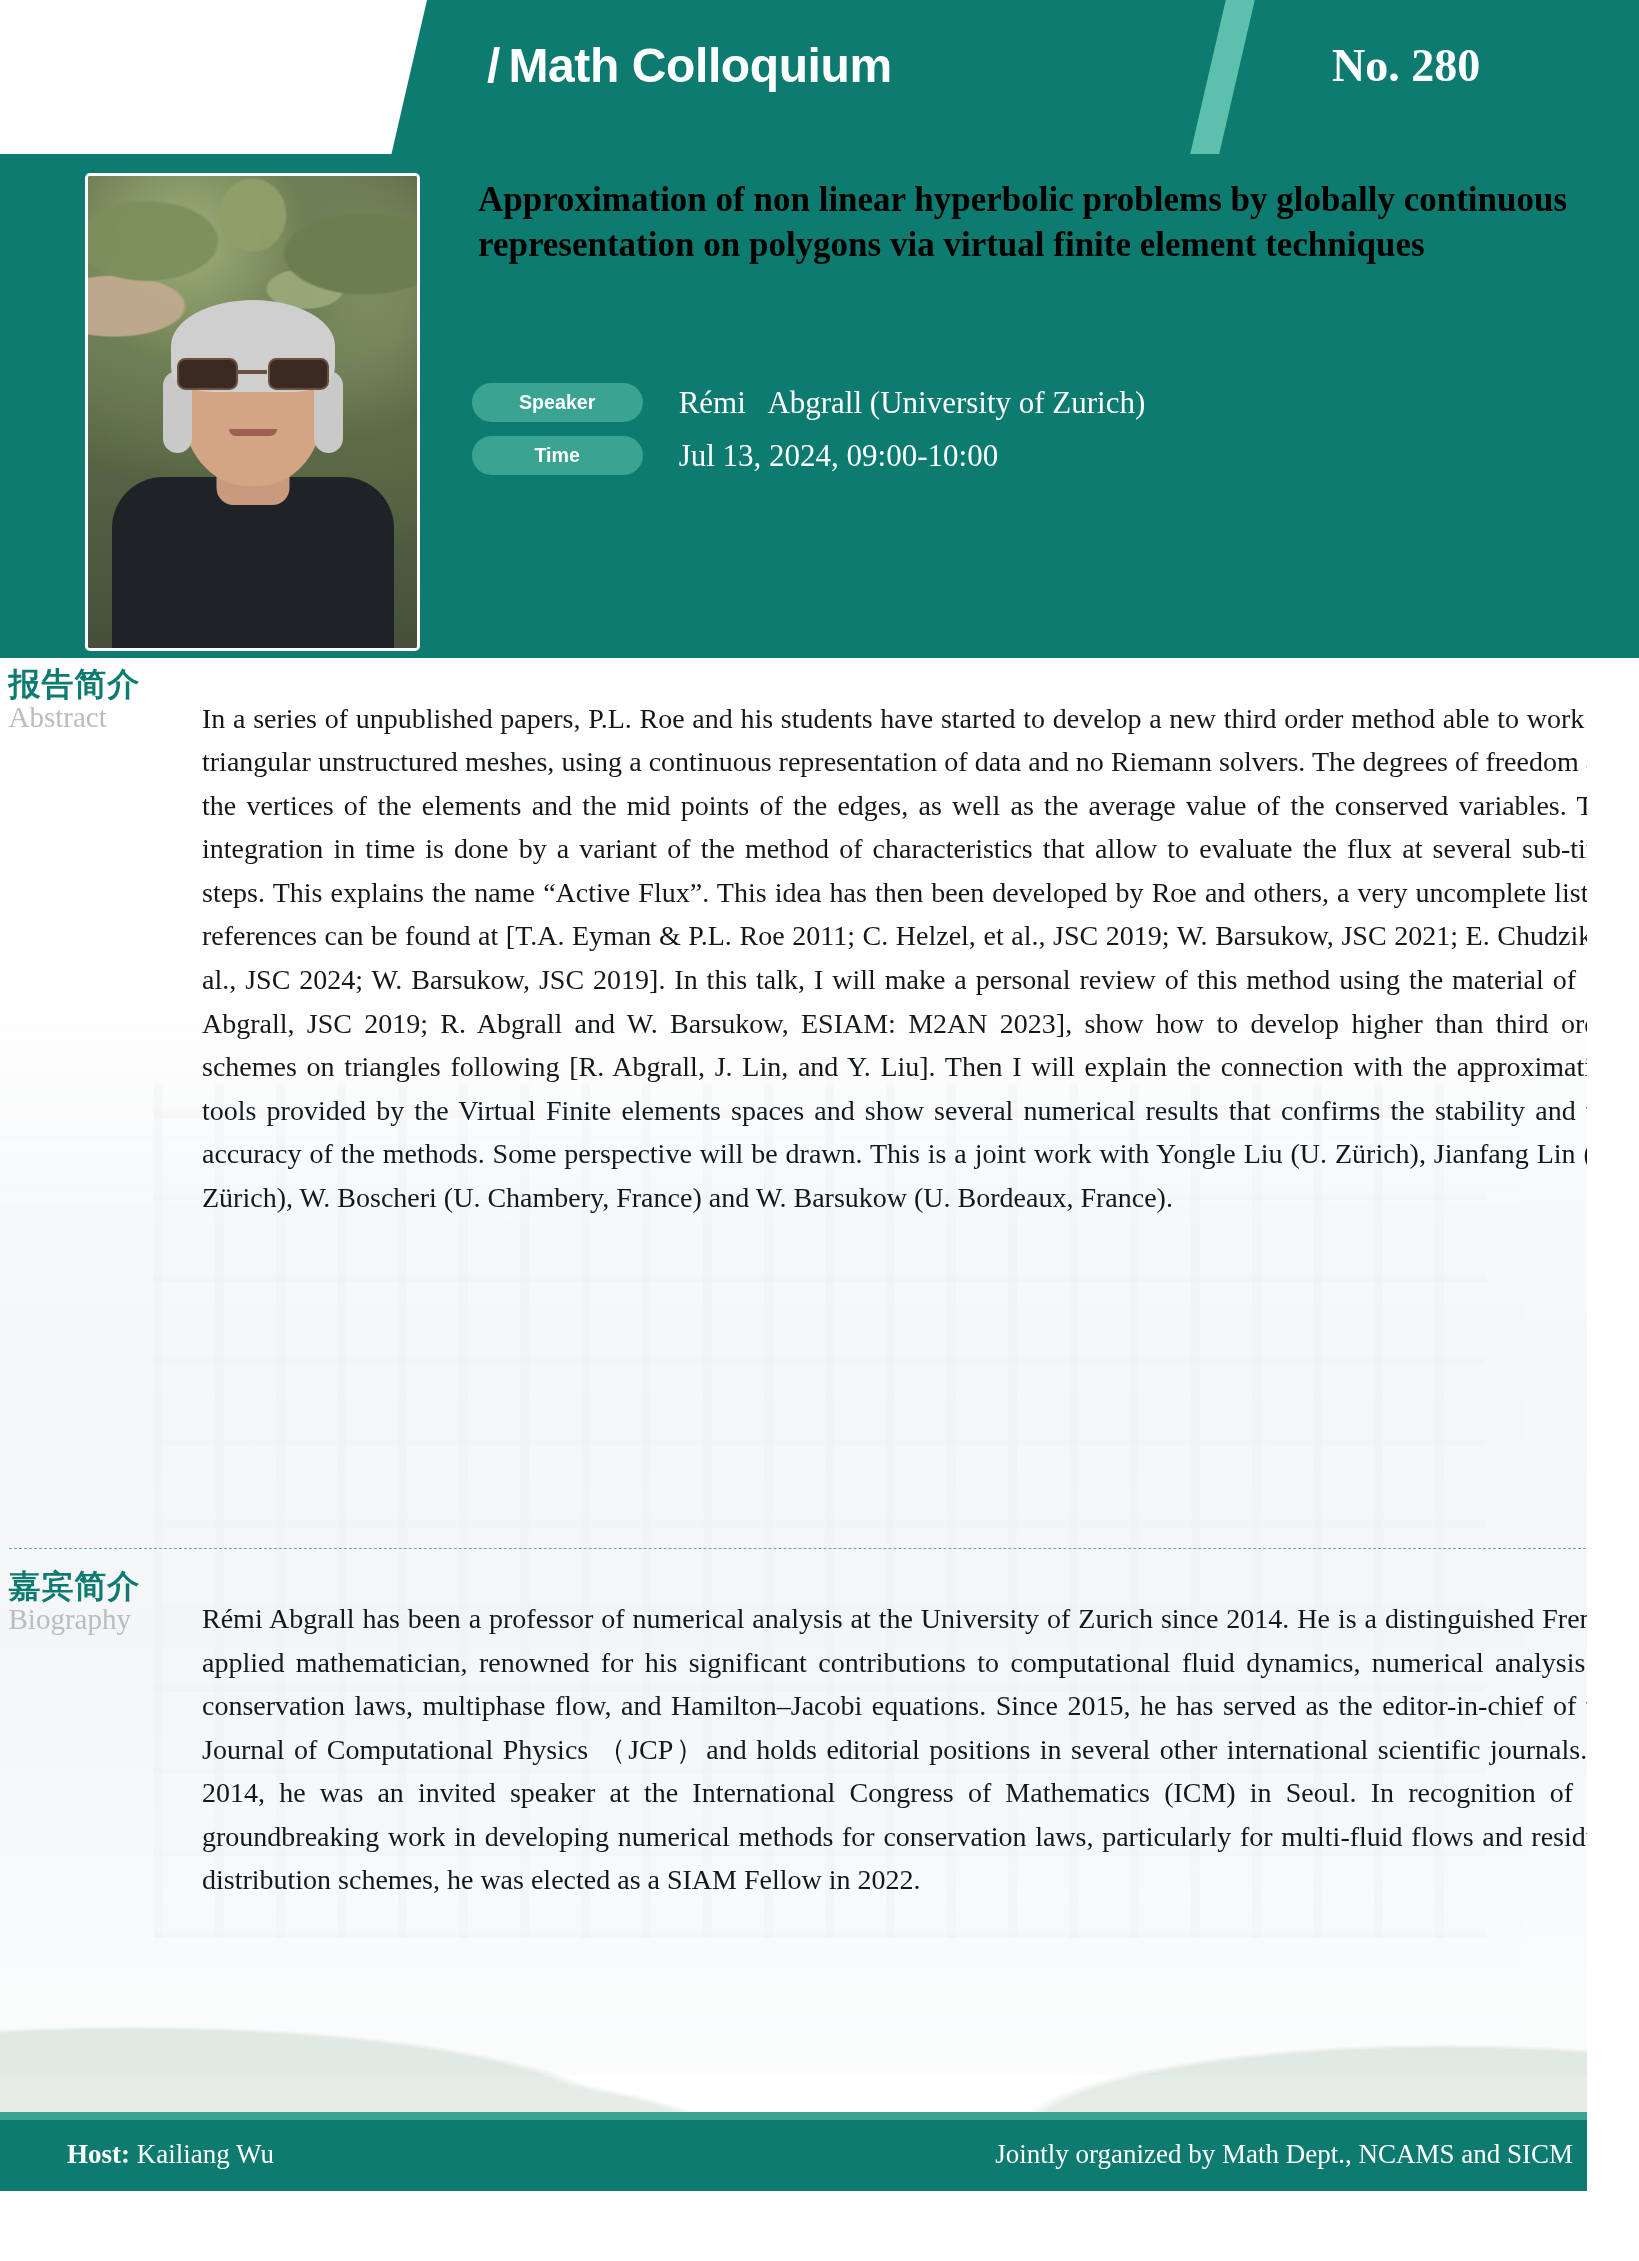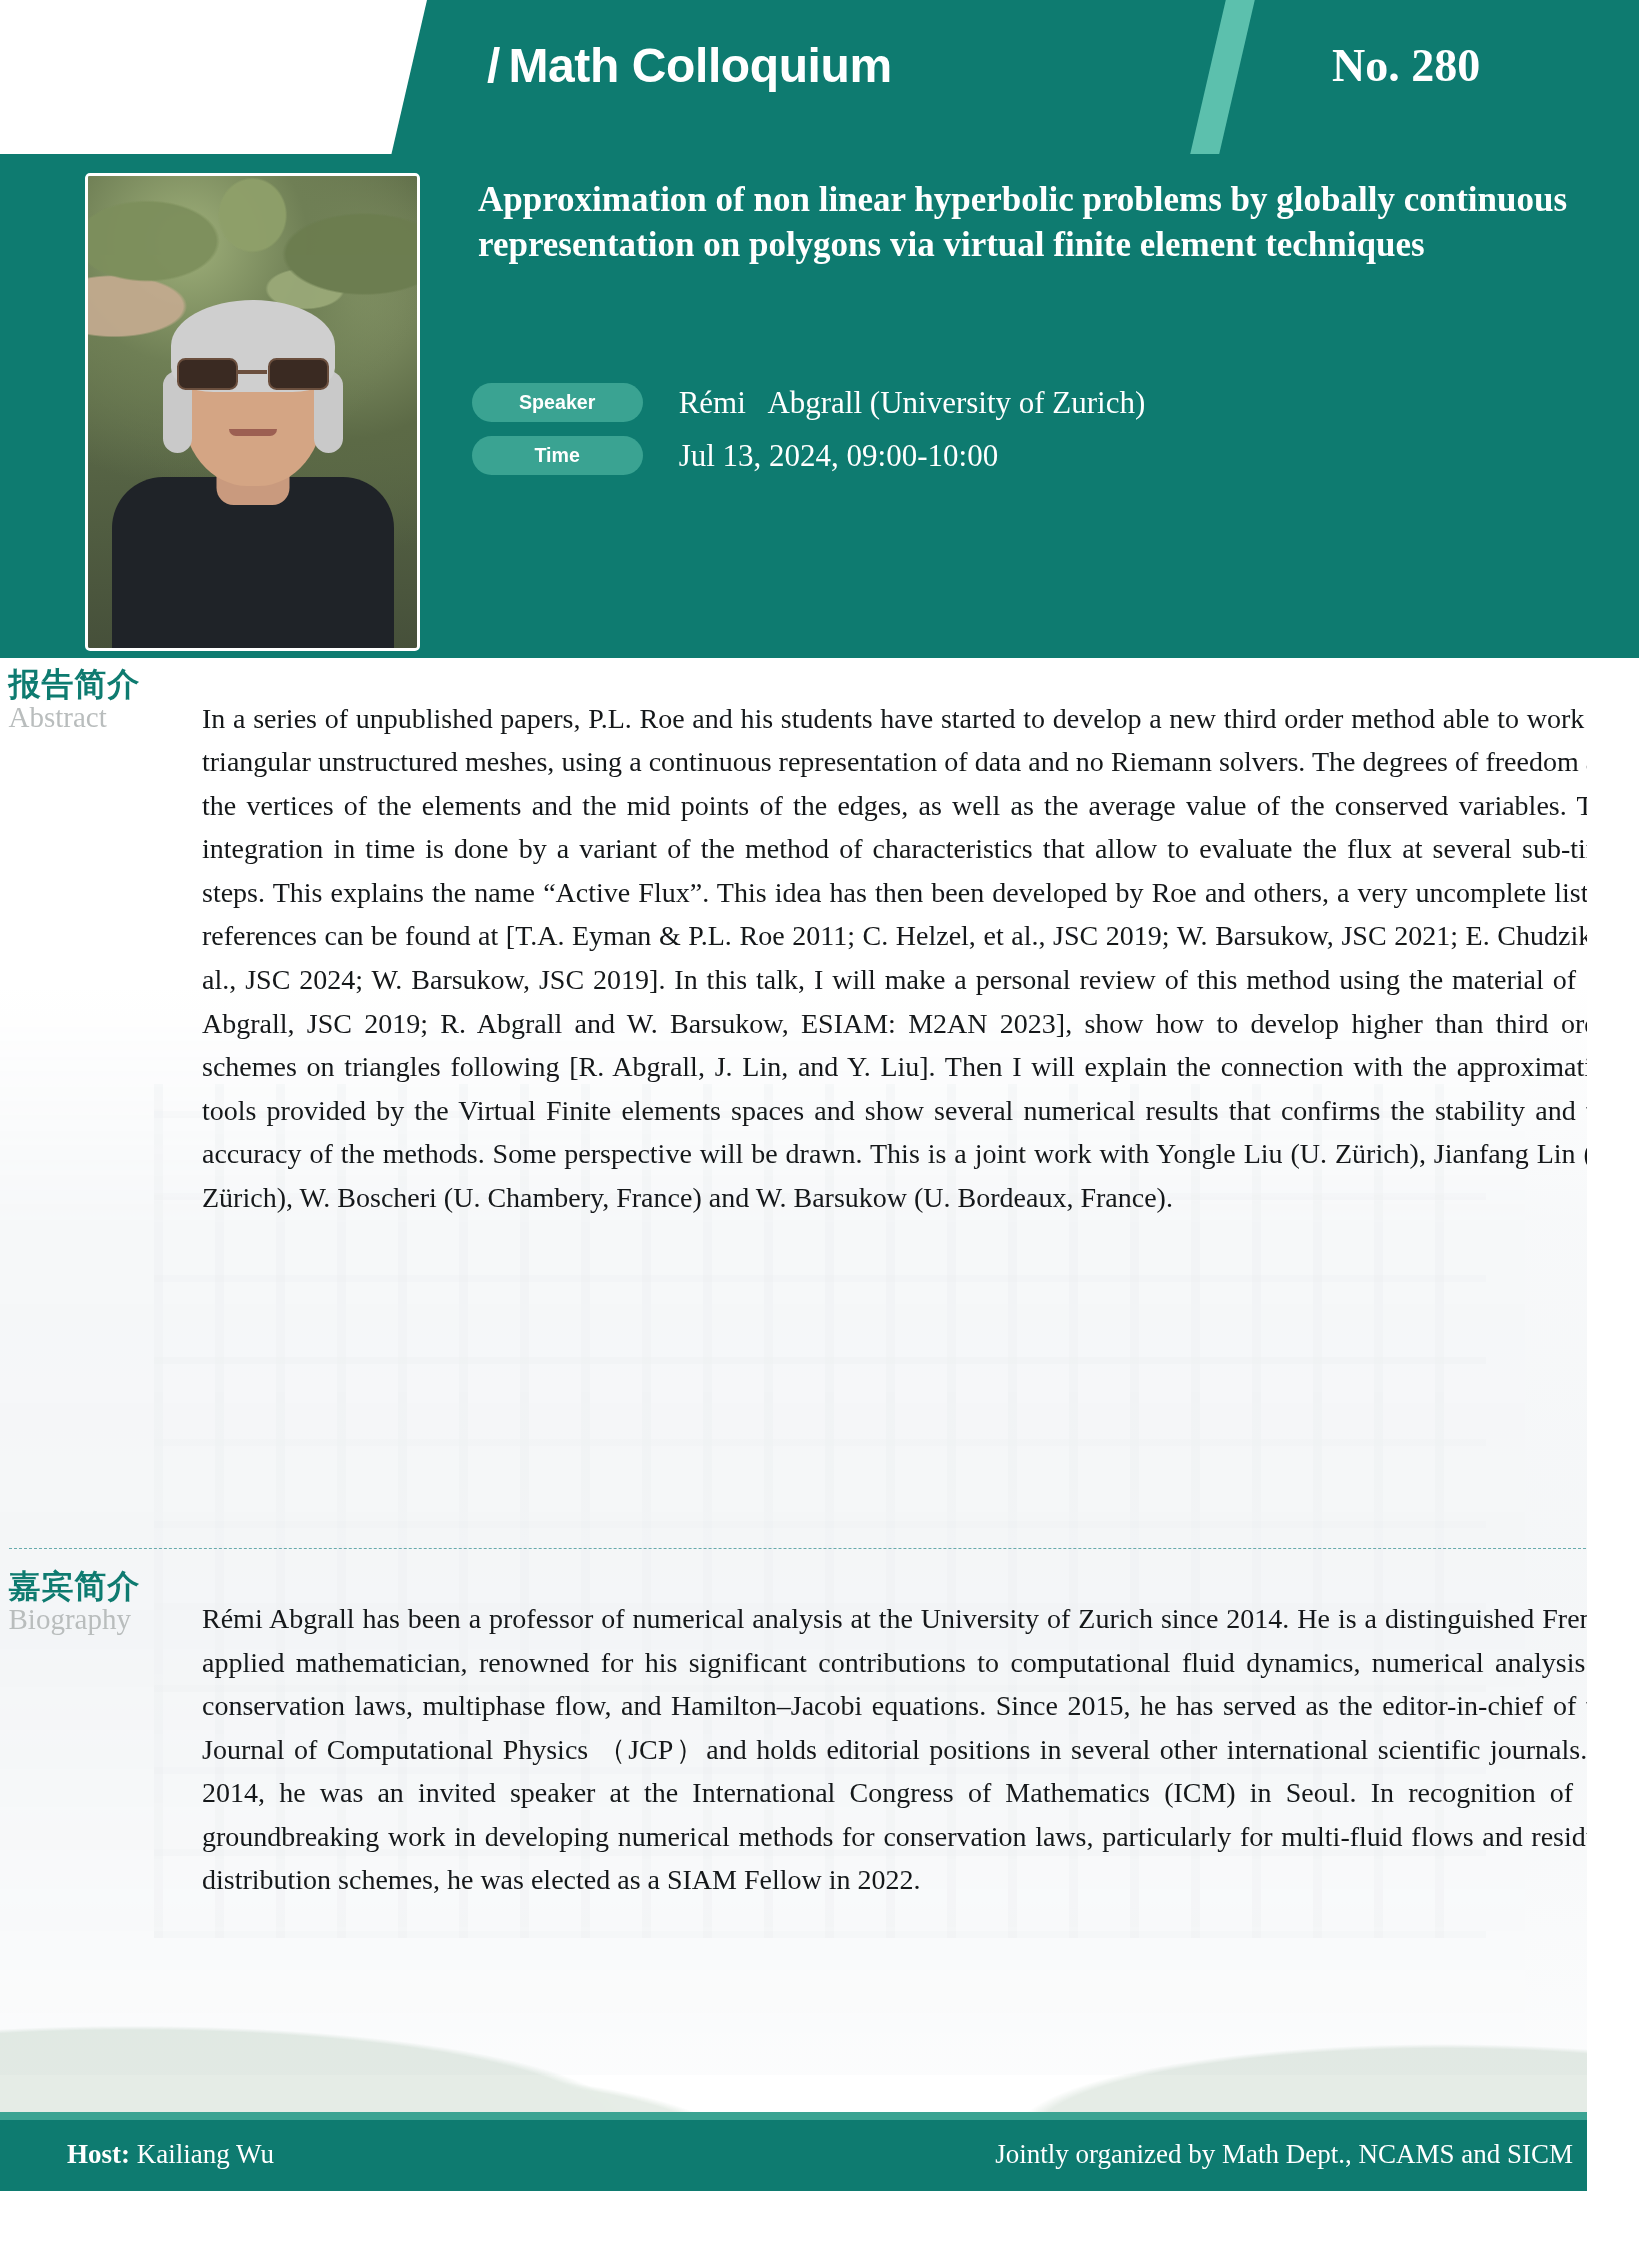--- a/index.html
+++ b/index.html
@@ -264,21 +264,21 @@
   }
 
   .talk-title {
     position: absolute;
     left: 478px;
     top: 24px;
     width: 1144px;
     font-family: "Liberation Serif", serif;
     font-size: 35px;
     font-weight: bold;
-    color: #ffffff;
+    color: #000000;
     line-height: 1.28;
   }
   .meta-rows {
     position: absolute;
     left: 470px;
     top: 222px;
     width: 1136px;
   }
   .meta-row {
     display: flex;

